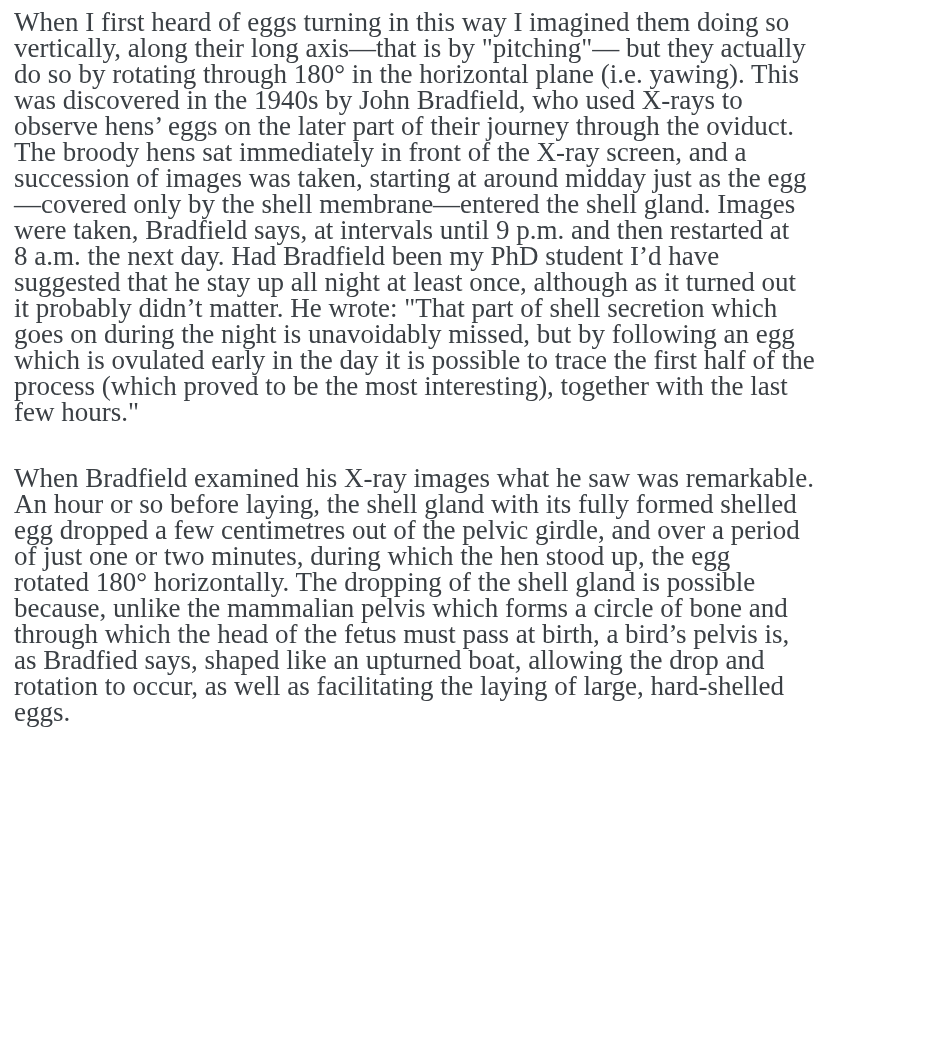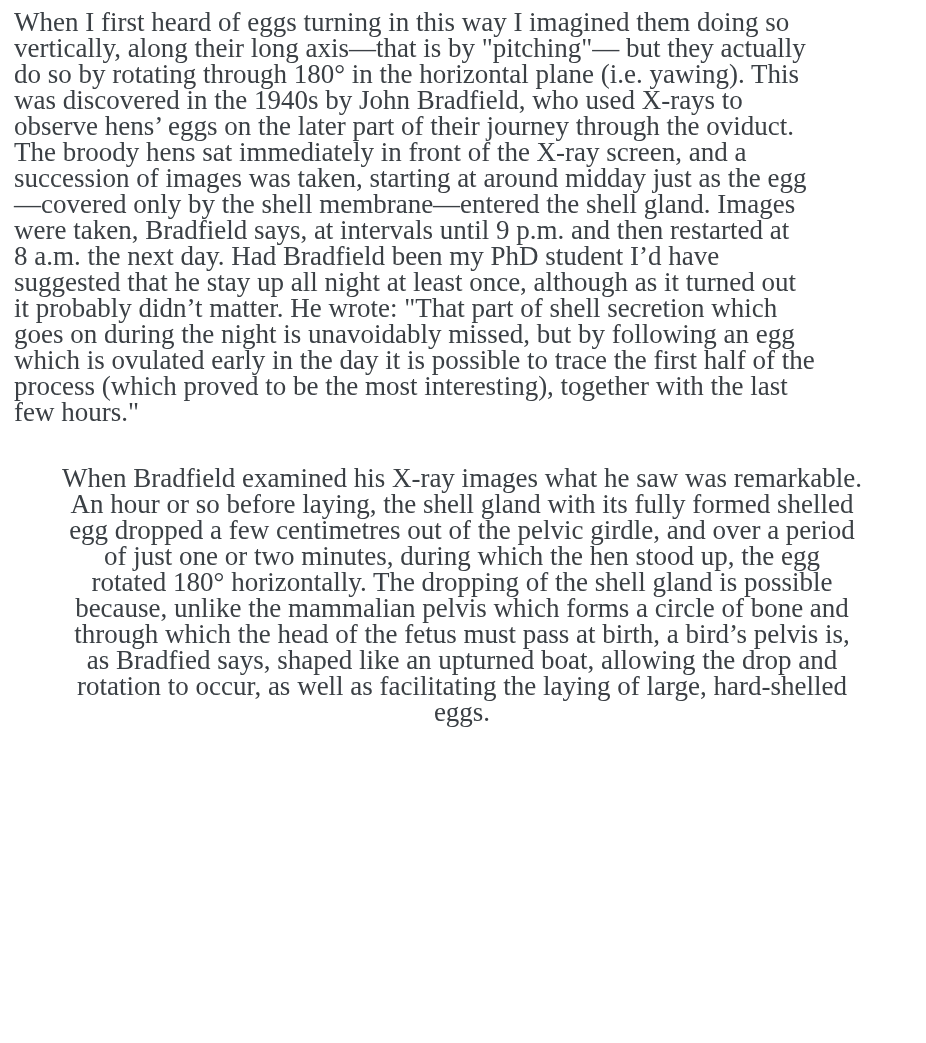--- a/index.html
+++ b/index.html
@@ -18,21 +18,20 @@
     font-family: "Liberation Serif", "DejaVu Serif", serif;
     font-size: 27px;
     line-height: 26px;
     color: #3b4045;
     white-space: pre-line;      
     margin: 0 0 40px 0;
     text-align: left;
   }
   .para:last-child {
     margin-bottom: 0;
-    text-align: center;
   }
 </style>
 </head>
 <body>
 
 <div class="page">
   <article>
     <p class="para">When I first heard of eggs turning in this way I imagined them doing so
 vertically, along their long axis—that is by "pitching"— but they actually
 do so by rotating through 180° in the horizontal plane (i.e. yawing). This

